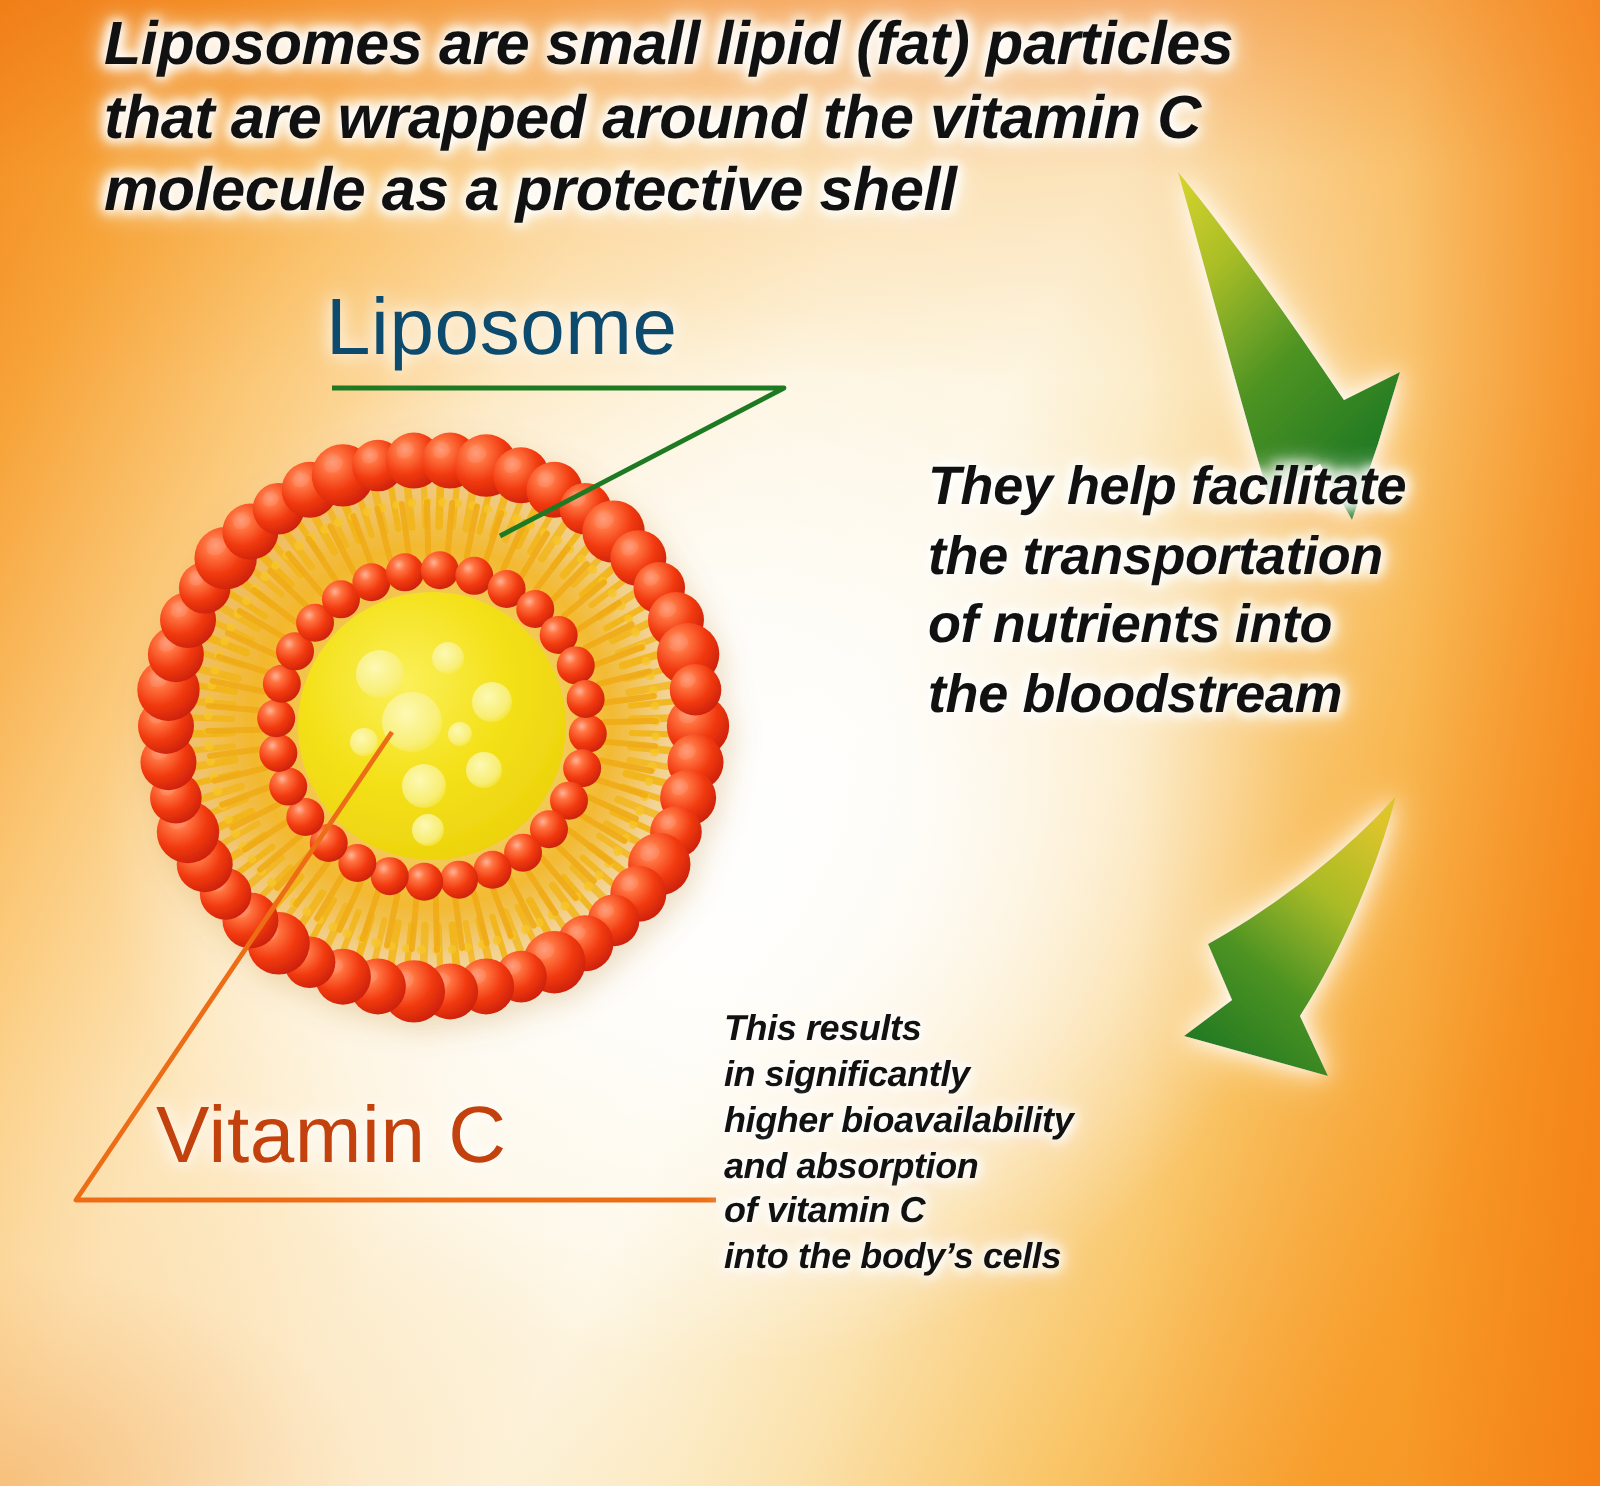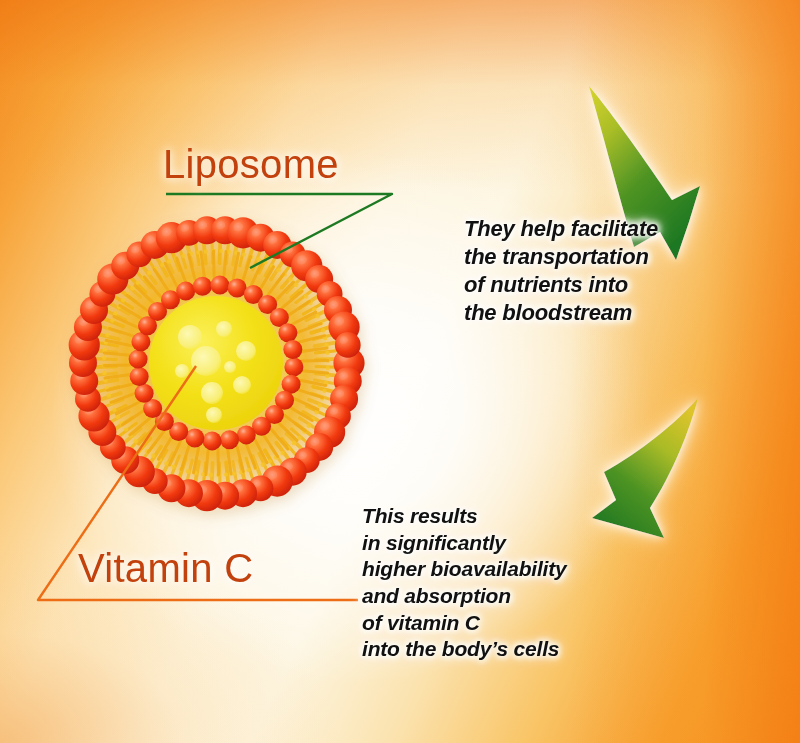--- a/index.html
+++ b/index.html
@@ -81,46 +81,46 @@
   }
   #header-text {
     left: 52px;
     top: 4px;
     width: 710px;
     font-size: 30.5px;
     line-height: 1.20;
   }
   #transport-text {
     left: 464px;
-    top: 215px;
+    top: 226px;
     width: 330px;
-    font-size: 22px;
+    font-size: 27px;
     line-height: 1.28;
   }
   #results-text {
     left: 362px;
     top: 503px;
     width: 420px;
-    font-size: 21px;
+    font-size: 18px;
     line-height: 1.27;
   }
 
   
   .callout-label {
     position: absolute;
     font-weight: normal;
     font-style: normal;
     z-index: 7;
     text-shadow: 0 0 8px #ffffff, 0 0 14px rgba(255,255,255,0.85);
   }
   #liposome-label {
     left: 163px;
     top: 142px;
     font-size: 40px;
-    color: #c2410c;
+    color: #0c4a6e;
     letter-spacing: 0.3px;
   }
   #vitaminc-label {
     left: 78px;
     top: 546px;
     font-size: 40px;
     color: #c2410c;
     letter-spacing: 0.3px;
   }
 
@@ -759,20 +759,23 @@
 
   <svg class="layer" id="leader-layer" viewBox="0 0 800 743">
     <g>
       <path d="M 166,194 L 392,194 L 250,268" fill="none" stroke="#1d7a23" stroke-width="2.4" stroke-linejoin="round"></path>
     </g>
     <g>
       <path d="M 196,366 L 38,600 L 358,600" fill="none" stroke="#ed6d16" stroke-width="2.4" stroke-linejoin="round"></path>
     </g>
   </svg>
 
+  <div class="blurb" id="header-text">Liposomes are small lipid (fat) particles
+that are wrapped around the vitamin C
+molecule as a protective shell</div>
 
   <div class="callout-label" id="liposome-label">Liposome</div>
 
   <div class="callout-label" id="vitaminc-label">Vitamin C</div>
 
   <div class="blurb" id="transport-text">They help facilitate
 the transportation
 of nutrients into
 the bloodstream</div>
 

